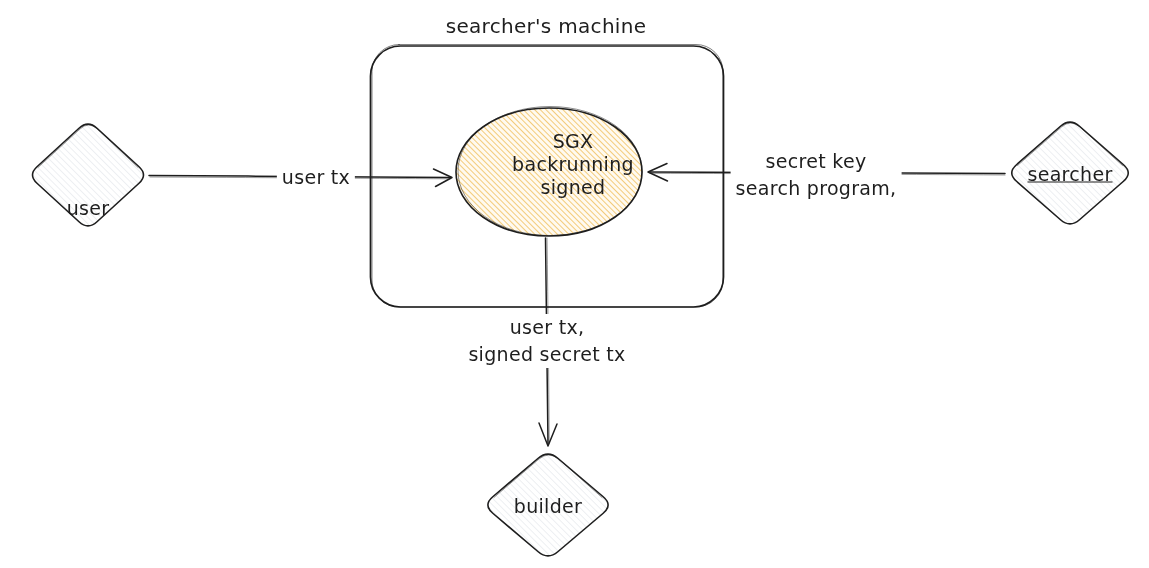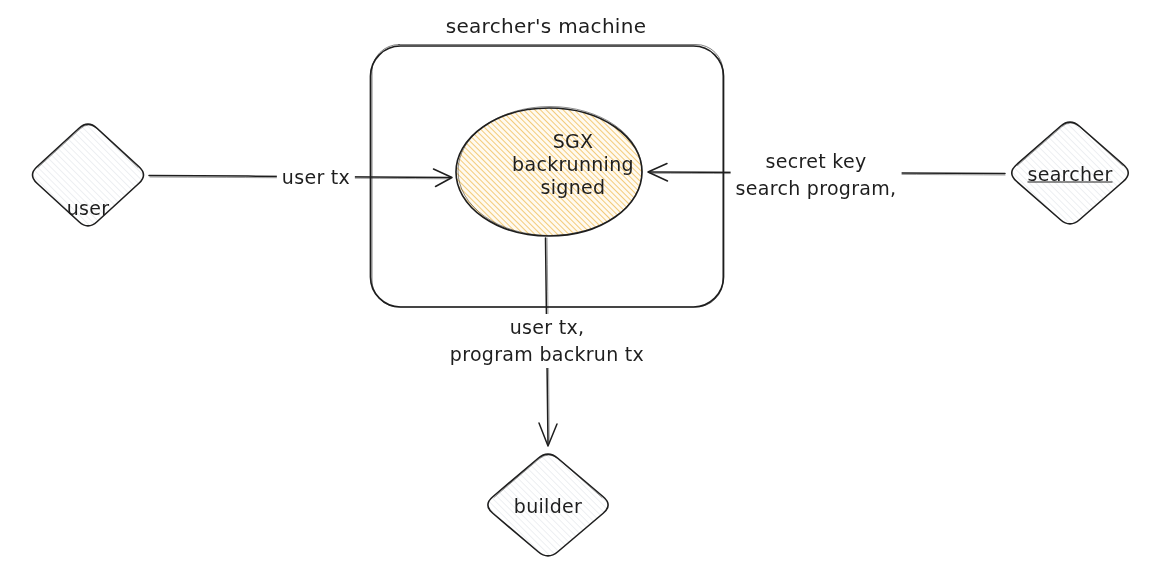--- a/index.html
+++ b/index.html
@@ -115,16 +115,16 @@
 
   <div class="lbl on-line user-tx-label">user tx</div>
 
   <div class="lbl on-line search-program-label">
     <span class="line">secret key</span>
     <span class="line">search program,</span>
   </div>
 
   <div class="lbl on-line output-label">
     <span class="line">user tx,</span>
-    <span class="line">program backrun tx</span>
+    <span class="line">signed secret tx</span>
   </div>
 
 </div>
 
 </body></html>

